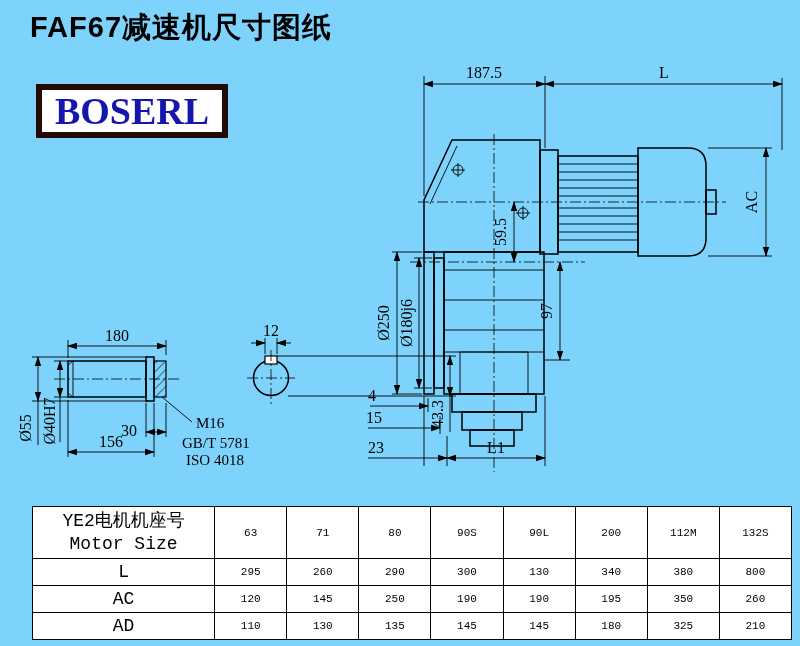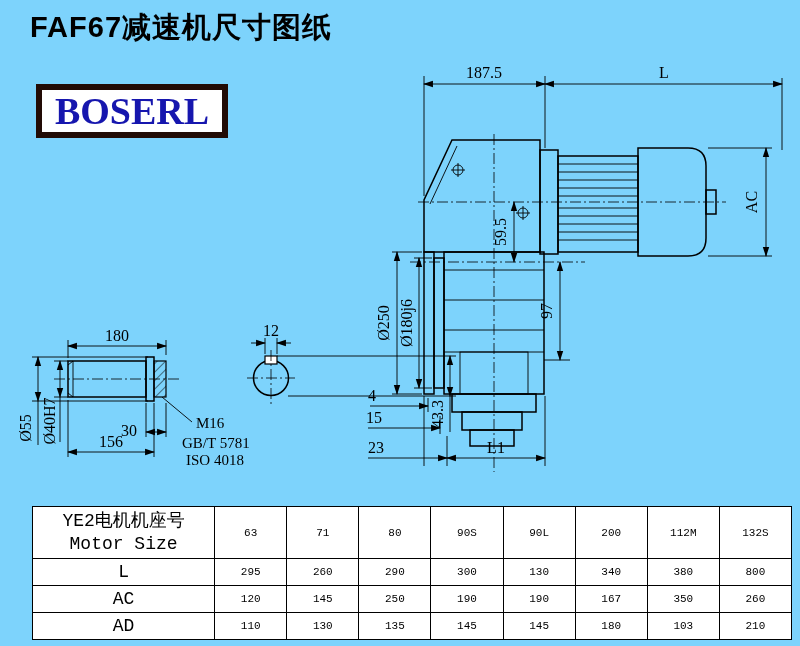--- a/index.html
+++ b/index.html
@@ -247,32 +247,32 @@
           <td>380</td>
           <td>800</td>
         </tr>
         <tr>
           <td class="lbl">AC</td>
           <td>120</td>
           <td>145</td>
           <td>250</td>
           <td>190</td>
           <td>190</td>
-          <td>167</td>
+          <td>195</td>
           <td>350</td>
           <td>260</td>
         </tr>
         <tr>
           <td class="lbl">AD</td>
           <td>110</td>
           <td>130</td>
           <td>135</td>
           <td>145</td>
           <td>145</td>
           <td>180</td>
-          <td>103</td>
+          <td>325</td>
           <td>210</td>
         </tr>
       </tbody>
     </table>
   </div>
 
 </div>
 
 </body></html>

